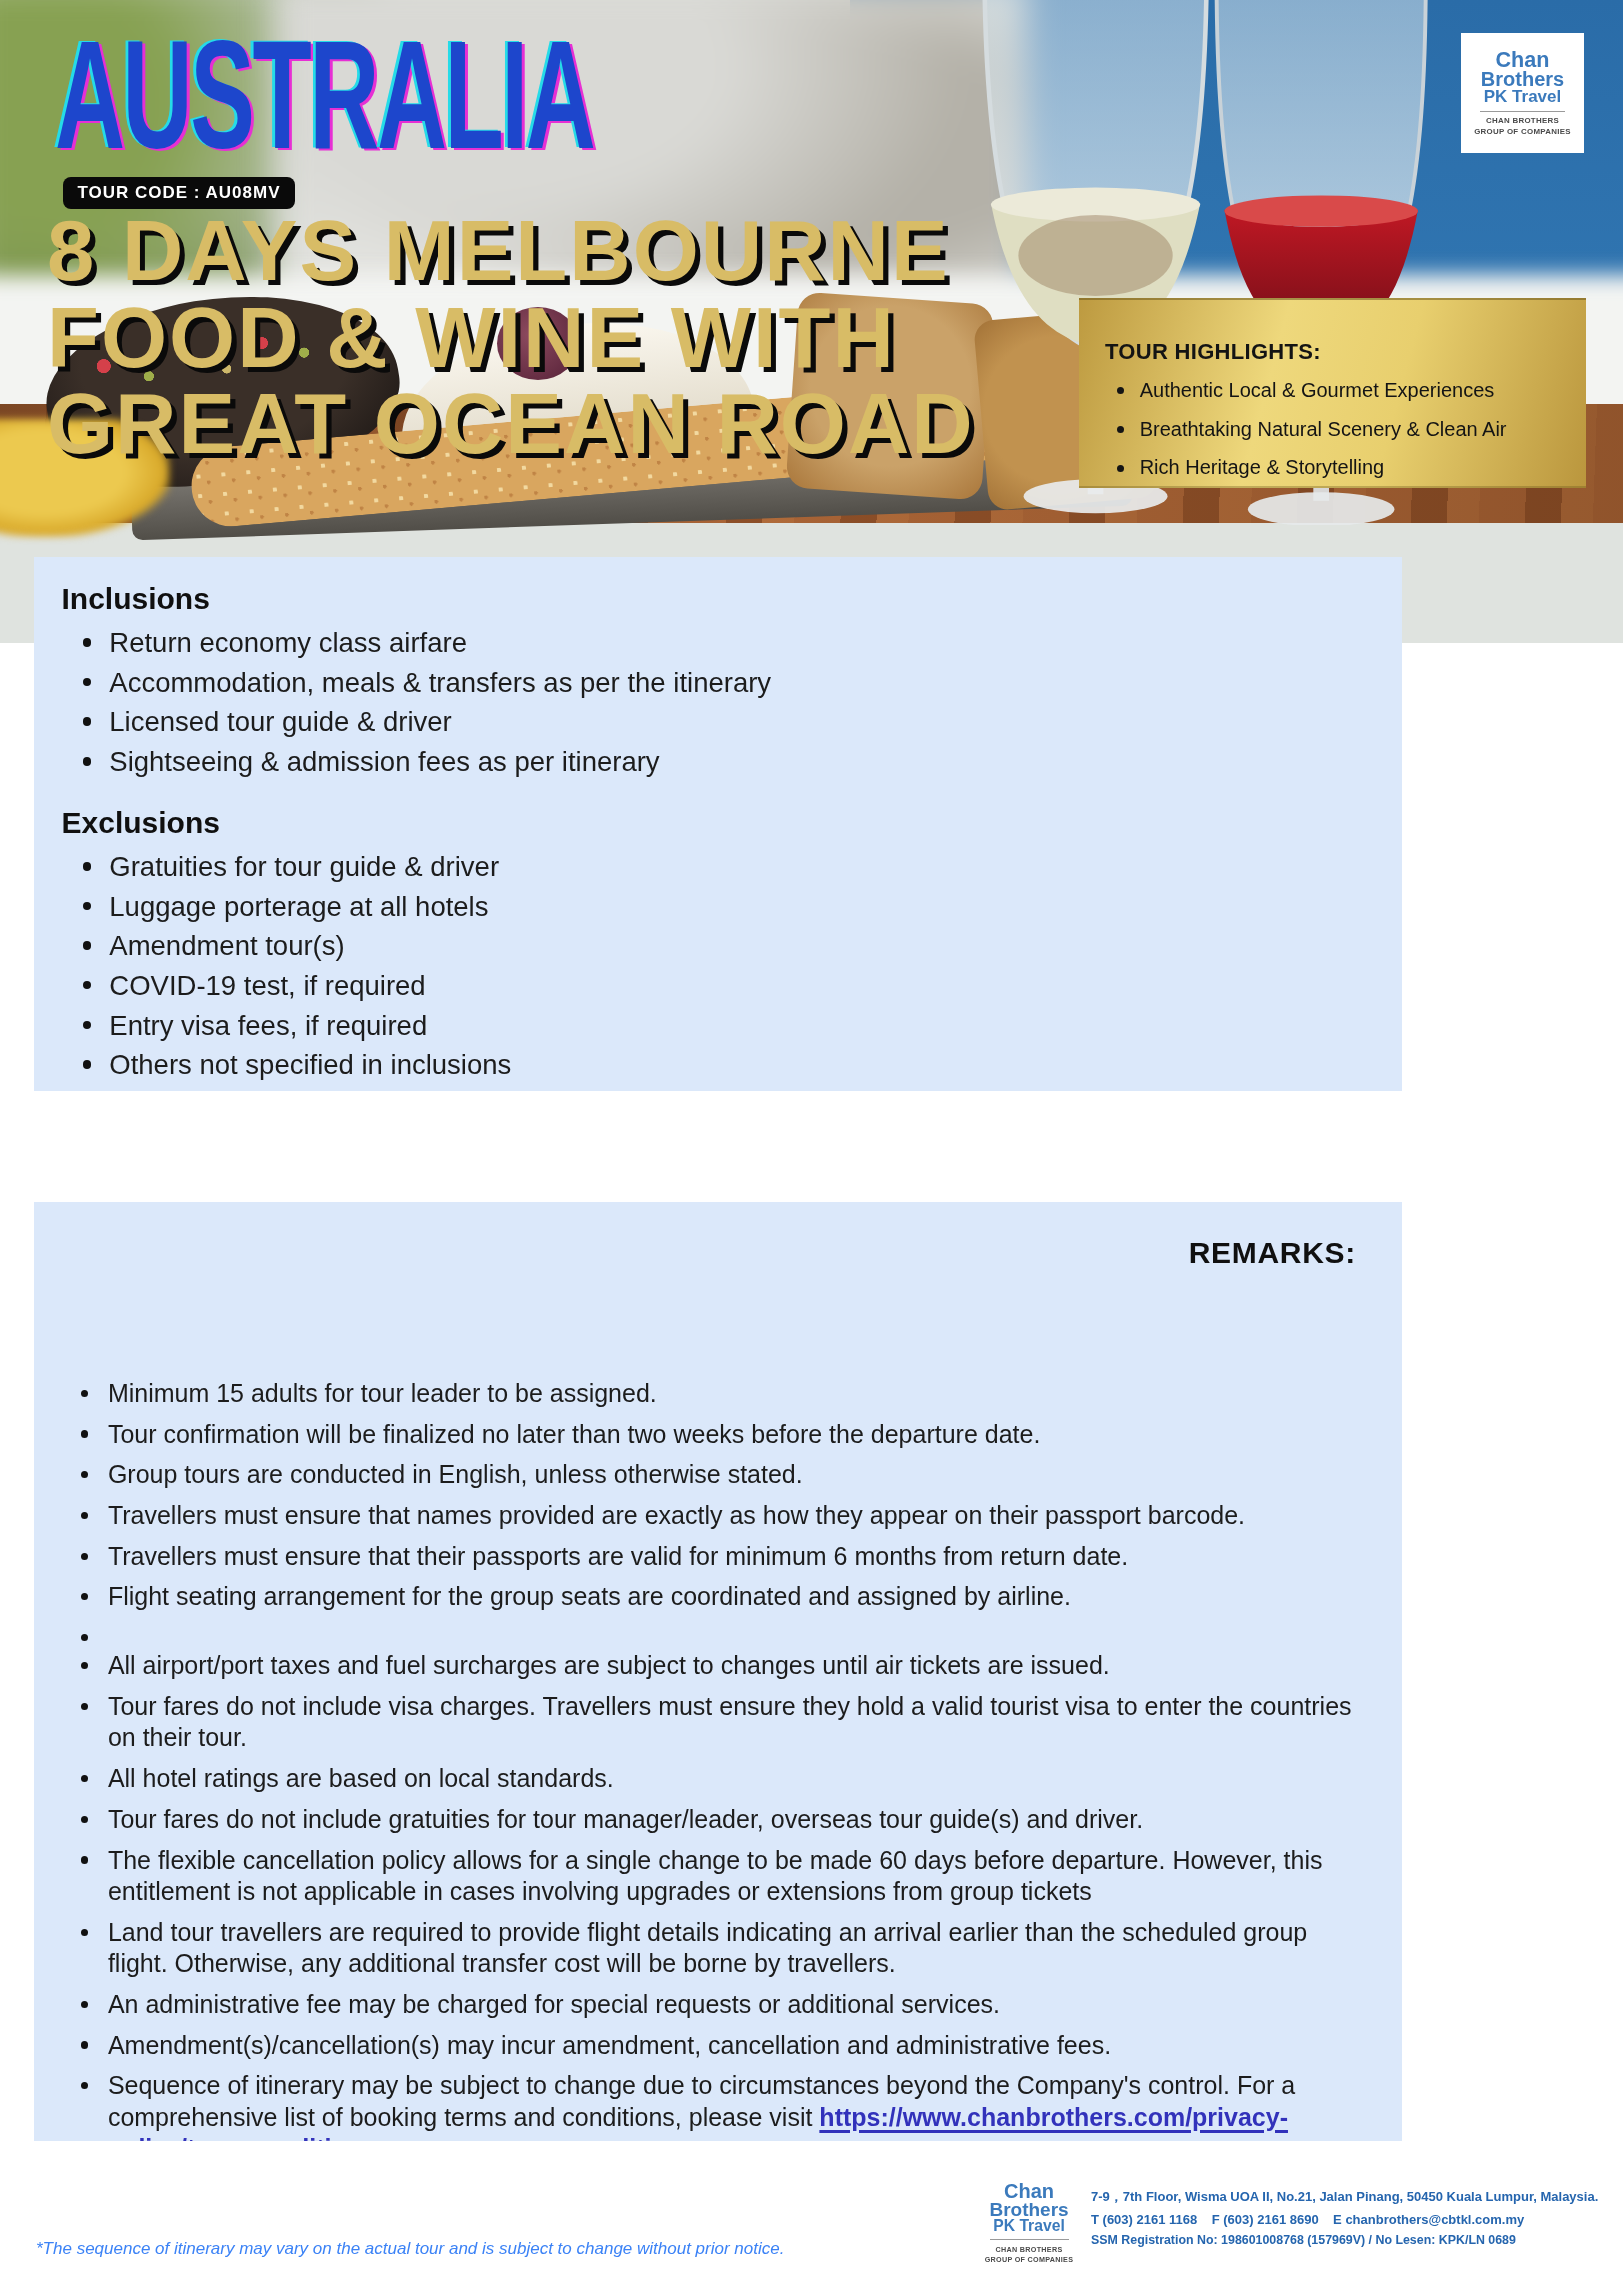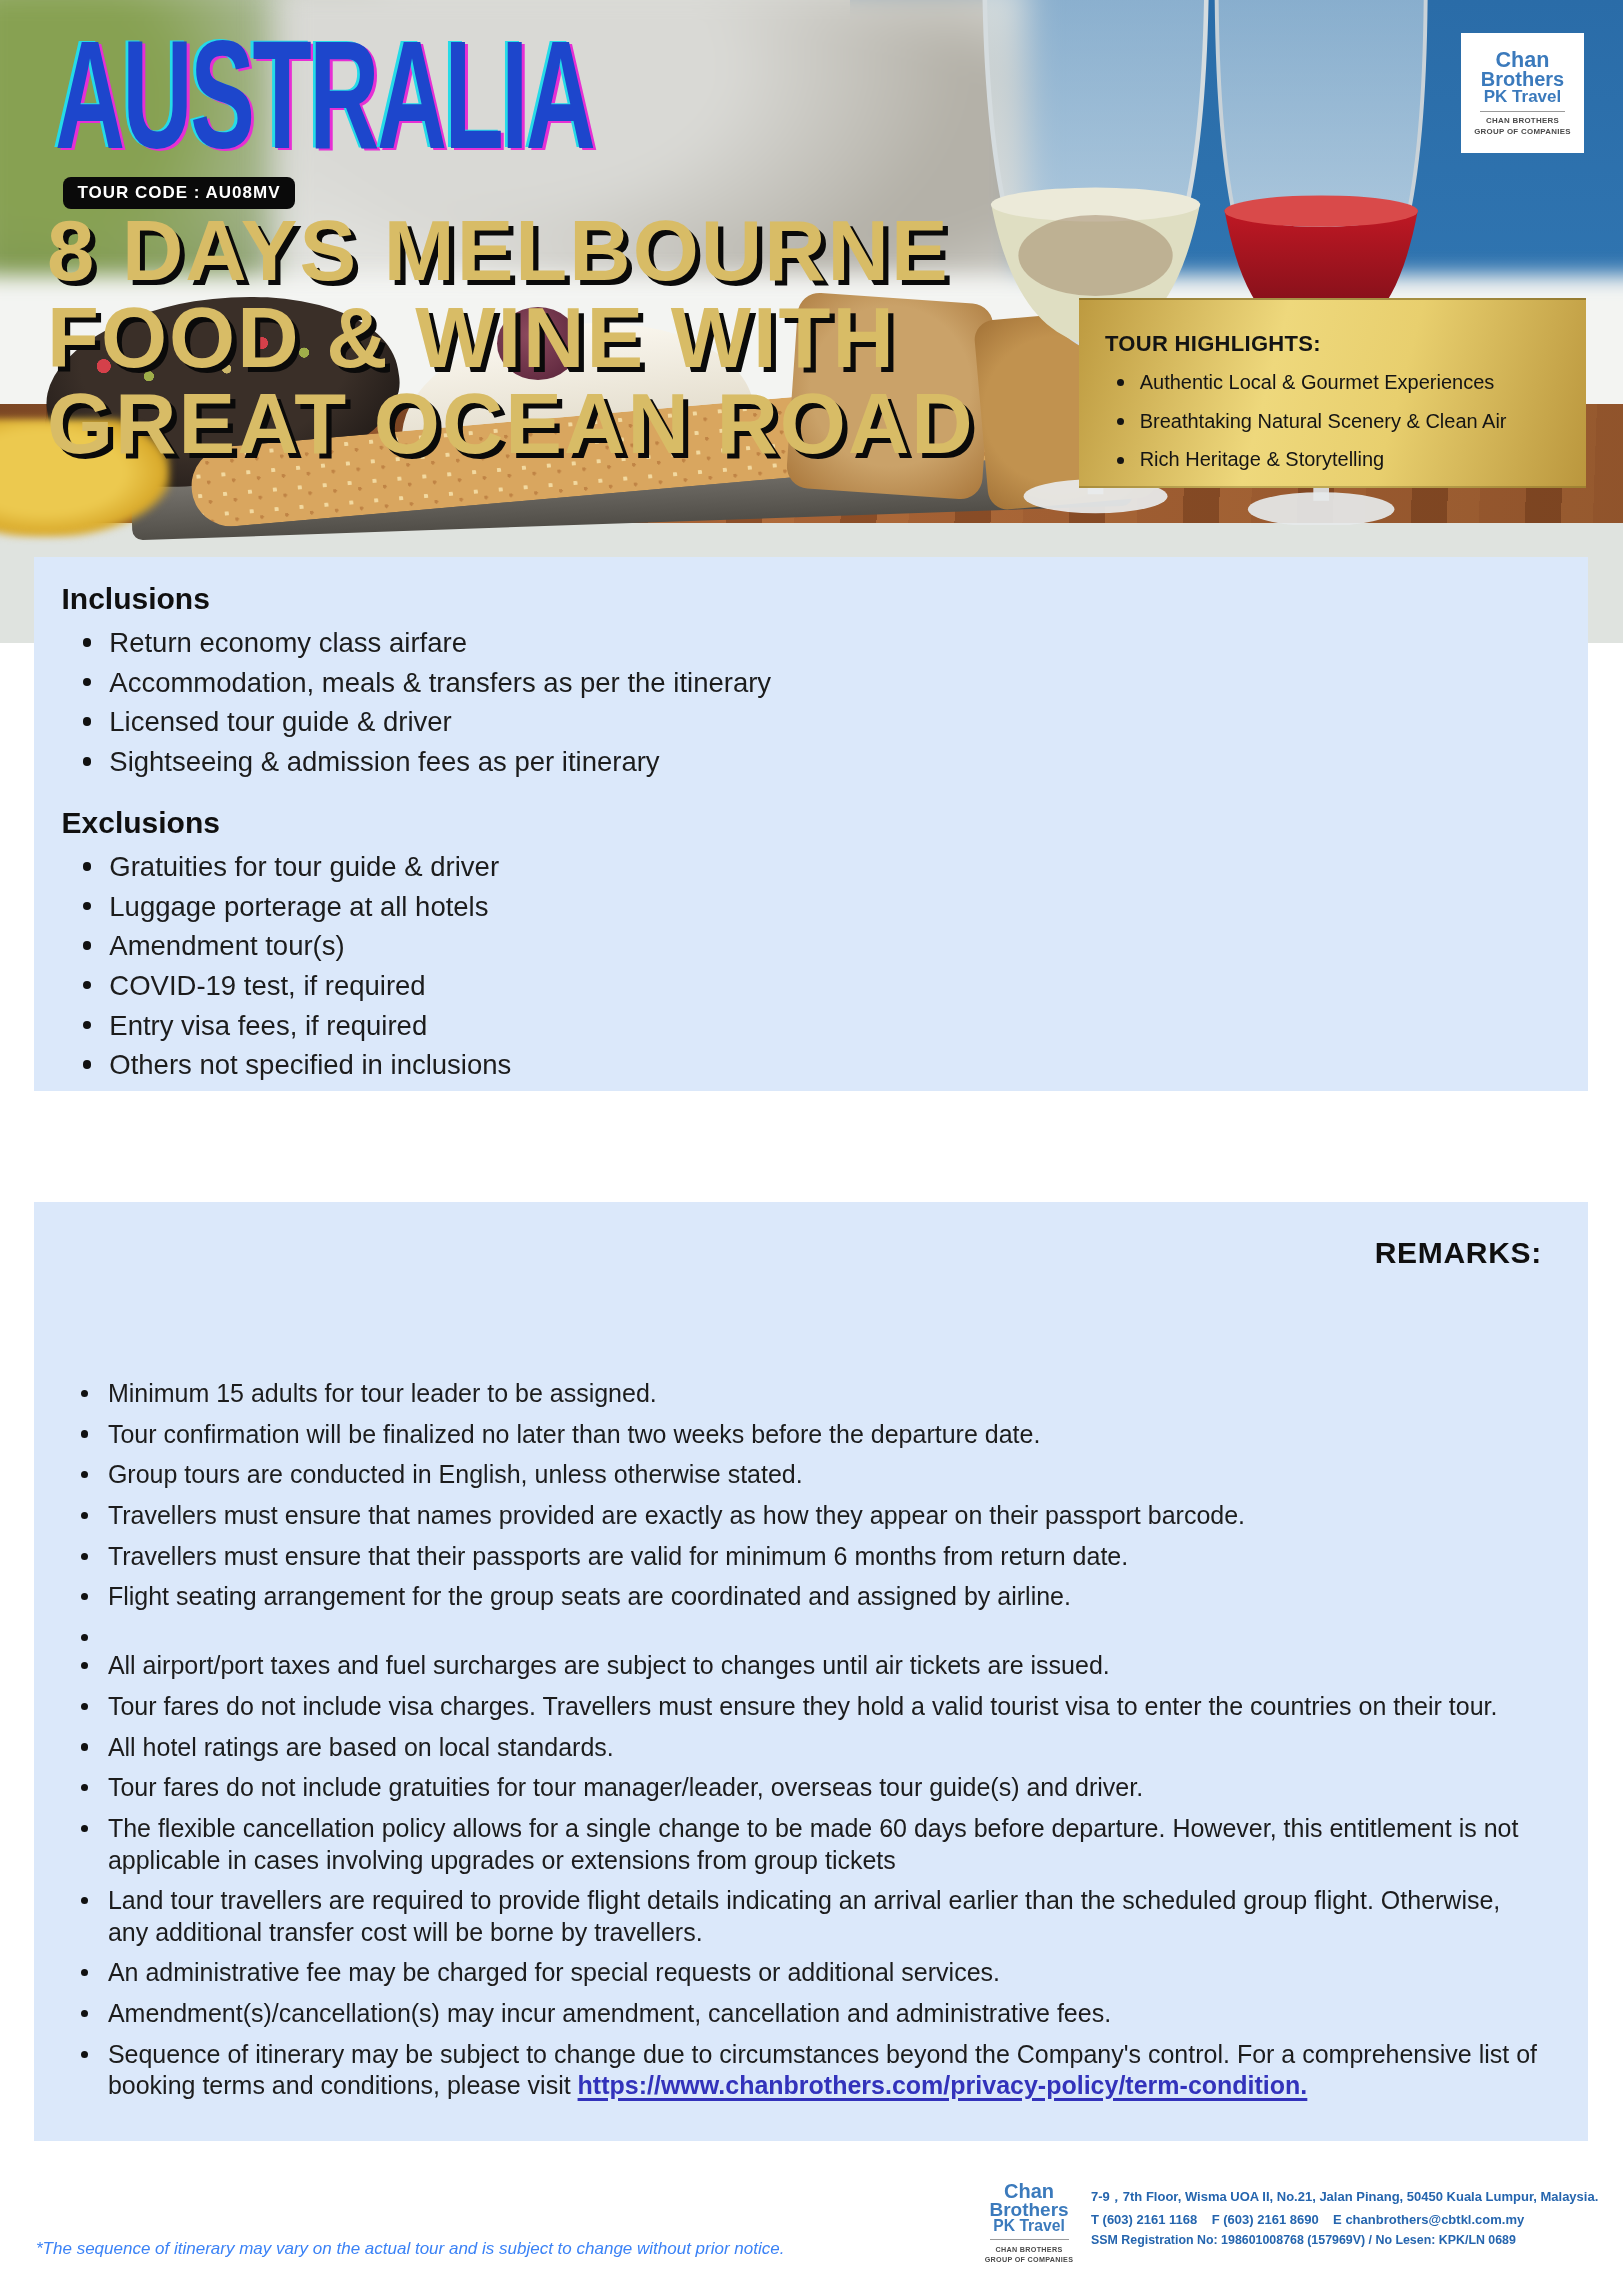--- a/index.html
+++ b/index.html
@@ -62,27 +62,27 @@
     display:flex;flex-direction:column;align-items:center;justify-content:center;padding:3.9px;box-sizing:border-box;}
   .lc-name{color:#3b7abc;font-weight:700;line-height:0.98;text-align:center;}
   .lc-l1{font-size:21.6px;} .lc-l2{font-size:20px;} .lc-l3{font-size:17px;}
   .lc-rule{width:85px;height:1.3px;background:#9a9a9a;margin:4.6px 0 3.9px 0;}
   .lc-group{font-size:7.9px;color:#4a4a4a;font-weight:700;letter-spacing:0.3px;line-height:1.35;text-align:center;}
 
   .highlights{position:absolute;left:1079px;top:298px;width:507px;height:190px;z-index:7;box-sizing:border-box;
     padding:25px 22px 0 26px;color:#141414;
     background:linear-gradient(105deg,#bd9a40 0%,#eed87c 38%,#e8cf6e 62%,#ba963d 100%);
     box-shadow:inset 0 2px 0 rgba(110,90,30,.55), inset 0 -2px 0 rgba(110,90,30,.35);}
-  .hl-heading{font-size:22px;font-weight:700;margin:8px 0 13px 0;letter-spacing:0.3px;}
+  .hl-heading{font-size:22px;font-weight:700;margin:16px 0 13px 0;letter-spacing:0.3px;}
   .hl-list{list-style:none;margin:0;padding:0;}
   .hl-list li{display:flex;align-items:flex-start;font-size:20px;line-height:1.25;margin-bottom:13.7px;}
   .hl-list .dot{width:7.2px;height:7.2px;border-radius:50%;background:#141414;margin:9.2px 15.7px 0 11.8px;flex:none;}
 
   
-  .panel{position:absolute;left:34px;width:1554px;background:#dbe8fa;box-sizing:border-box;overflow:hidden;}
+  .panel{position:absolute;left:34px;width:1368px;background:#dbe8fa;box-sizing:border-box;overflow:hidden;}
   .panel-ie{top:557px;height:534px;padding:25px 46px 0 27.5px;}
   .panel h2{font-size:30px;font-weight:700;color:#101010;margin:0 0 9.2px 0;}
   .ie-list{list-style:none;margin:0 0 26px 0;padding:0;}
   .ie-list li{display:flex;align-items:flex-start;font-size:27.5px;color:#1c1c1c;line-height:1.3;margin-bottom:3.9px;}
   .ie-list .dot{width:8.5px;height:8.5px;border-radius:50%;background:#111;margin:13px 18.3px 0 21px;flex:none;}
 
   .panel-remarks{top:1202px;height:939px;padding:34px 46px 0 27.5px;}
   .panel-remarks h2{letter-spacing:0.7px;margin:0 0 108px 0;text-align:right;}
   .rm-list{list-style:none;margin:0;padding:0;}
   .rm-list li{display:flex;align-items:flex-start;font-size:25px;color:#1c1c1c;line-height:1.26;margin-bottom:9.2px;}

